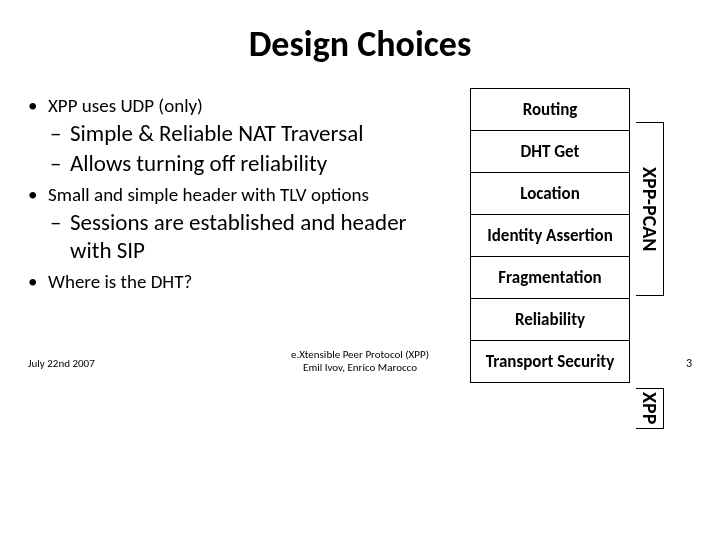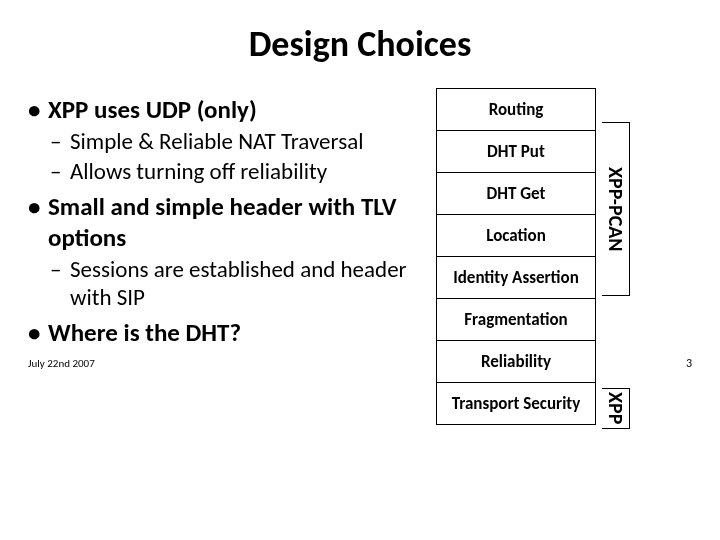--- a/index.html
+++ b/index.html
@@ -1,25 +1,25 @@
 <!DOCTYPE html>
 <html><head>
 <meta charset="utf-8">
 <style>
   * { box-sizing: border-box; margin: 0; padding: 0; }
   html, body { width: 720px; height: 540px; font-family: Calibri, Arial, sans-serif; background: #fff; color: #000; }
   .slide { position: relative; width: 720px; height: 392px; }
   .title { position: absolute; top: 22px; left: 0; width: 100%; text-align: center; font-weight: 700; font-size: 36px; }
   .content { position: absolute; top: 88px; left: 28px; width: 412px; }
   .content ul { list-style: none; }
-  .content .L1 { font-size: 25px; margin-top: 6px; position: relative; padding-left: 20px; font-weight: bold; }
+  .content .L1 { font-size: 19px; margin-top: 6px; position: relative; padding-left: 20px; }
   .content .L1::before { content: "•"; position: absolute; left: 0; top: 0; }
   .content .L2 { font-size: 23px; margin-top: 2px; position: relative; padding-left: 42px; }
   .content .L2::before { content: "–"; position: absolute; left: 22px; top: 0; }
-  .rightblock { position: absolute; top: 88px; left: 436px; width: 245px; }
+  .rightblock { position: absolute; top: 88px; left: 470px; width: 245px; }
   .stack { width: 160px; border: 1px solid #000; }
   .cell { border-bottom: 1px solid #000; text-align: center; font-weight: 700; font-size: 17px; padding: 10px 4px; }
   .cell:last-child { border-bottom: none; text-align: center; }
   .vlabel { position: absolute; writing-mode: vertical-rl; font-weight: 700; font-size: 20px; }
   .vlabel.pcan { top: 34px; left: 166px; border: 1px solid #000; border-left: none; height: 174px; width: 28px; display:flex; align-items:center; justify-content:center; }
   .vlabel.xpp  { top: 300px; left: 166px; border: 1px solid #000; border-left: none; height: 41px; width: 28px; display:flex; align-items:center; justify-content:center; }
   .footer-date { position: absolute; bottom: 22px; left: 28px; font-size: 11px; }
   .footer-mid  { position: absolute; bottom: 18px; left: 0; width: 100%; text-align: center; font-size: 11px; line-height: 1.2; }
   .footer-num  { position: absolute; bottom: 22px; right: 28px; font-size: 12px; }
 </style>
@@ -36,27 +36,30 @@
       <li class="L2">Allows turning off reliability</li>
       <li class="L1">Small and simple header with TLV options</li>
       <li class="L2">Sessions are established and header with SIP</li>
       <li class="L1">Where is the DHT?</li>
     </ul>
   </div>
 
   <div class="rightblock">
     <div class="stack">
       <div class="cell">Routing</div>
-      <div class="cell">DHT Put</div>
       <div class="cell">DHT Get</div>
       <div class="cell">Location</div>
       <div class="cell">Identity Assertion</div>
       <div class="cell">Fragmentation</div>
       <div class="cell">Reliability</div>
       <div class="cell">Transport Security</div>
     </div>
     <div class="vlabel pcan">XPP-PCAN</div>
     <div class="vlabel xpp">XPP</div>
   </div>
 
   <div class="footer-date">July 22nd 2007</div>
+  <div class="footer-mid">
+    <span>e.Xtensible Peer Protocol (XPP)</span><br>
+    <span>Emil Ivov, Enrico Marocco</span>
+  </div>
   <div class="footer-num">3</div>
 </div>
 
 </body></html>

